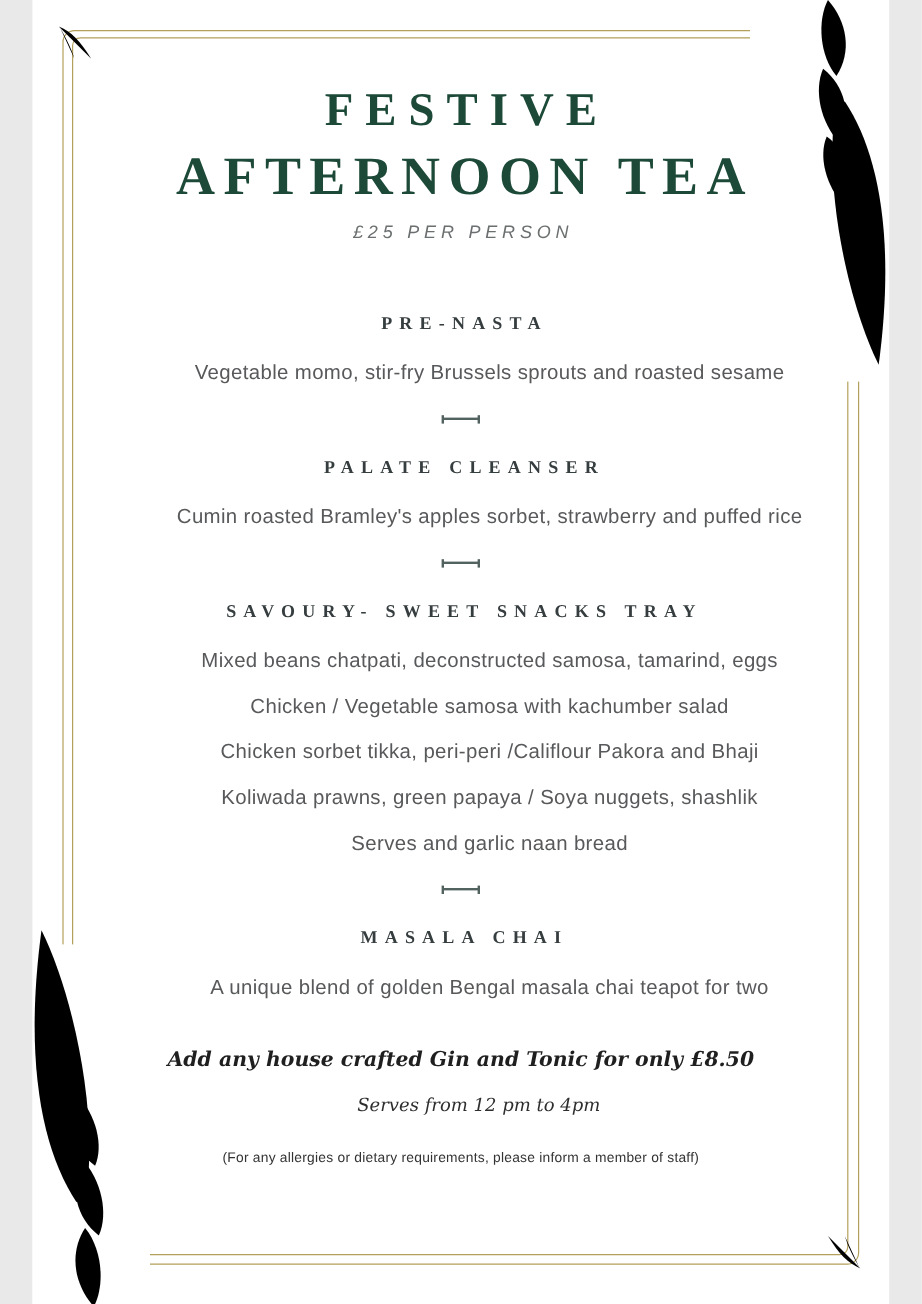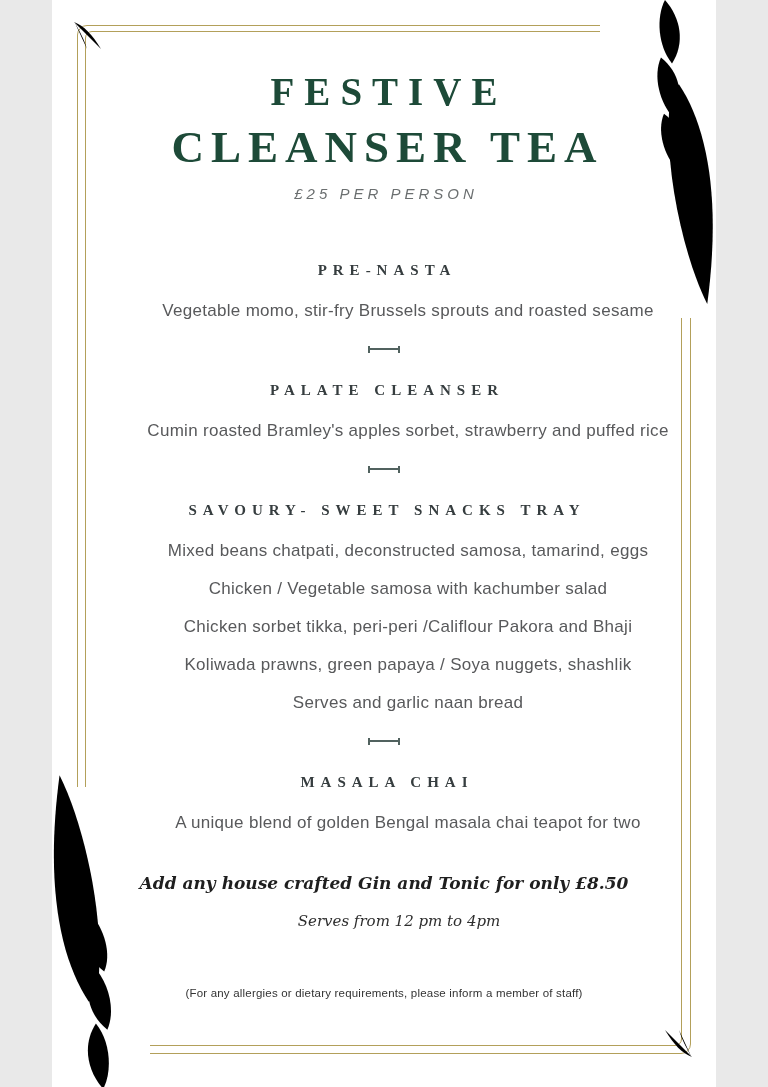--- a/index.html
+++ b/index.html
@@ -8,21 +8,21 @@
     --body-gray:#58595b;
     --gold-border:#b3a05a;
     --gold-leaf:#c49b3f;
     --divider:#51625f;
     --subtitle-gray:#6b6f70;
     --ink:#1f1f1f;
   }
   html,body{margin:0;padding:0;background:#e9e9e9;}
   .page{
     position:relative;
-    width:664px;height:1087px;
+    width:714px;height:1087px;
     margin:0 auto;
     background:#ffffff;
     overflow:hidden;
     font-family:"Liberation Sans",sans-serif;
     -webkit-font-smoothing:antialiased;
   }
   
   .frame-outer{
     position:absolute;left:25px;top:25px;right:25px;bottom:33px;
     border:1.5px solid var(--gold-border);border-radius:10px;
@@ -86,21 +86,21 @@
   .promo{
     font-family:"DejaVu Serif",serif;font-weight:700;font-style:italic;
     font-size:17px;line-height:26px;color:var(--ink);margin:28px 0 0;
   }
   .serves{
     font-family:"DejaVu Serif",serif;font-style:italic;
     font-size:15px;line-height:22px;color:#2e2e2e;margin:14px 0 0;padding-left:30px;
   }
   .allergy{
     font-size:11.5px;line-height:18px;letter-spacing:.2px;
-    color:#333333;margin:52px 0 0;font-weight:500;
+    color:#333333;margin:24px 0 0;font-weight:500;
   }
 </style>
 </head>
 <body>
 
 <svg width="0" height="0" style="position:absolute">
   <defs>
     <g id="leaf-group">
       <path class="outline" d="M50,4 C66,22 70,47 57,67 C43,50 41,21 50,4 Z"></path>
       <path class="hatch" d="M48,16 L59,30 M46,26 L60,42 M46,38 L59,54 M49,50 L56,60"></path>
@@ -135,21 +135,21 @@
 
   <svg class="flick flick-tl" viewBox="0 0 34 34">
       <use href="#flick-group"></use>
     </svg>
   <svg class="flick flick-br" viewBox="0 0 34 34">
       <use href="#flick-group"></use>
     </svg>
 
   <header>
     <h1 class="title1">FESTIVE</h1>
-    <h1 class="title2">CLEANSER TEA</h1>
+    <h1 class="title2">AFTERNOON TEA</h1>
     <p class="subtitle">£25 PER PERSON</p>
   </header>
 
   <main id="menu-sections">
       <section class="menu-section">
         <h3 class="section-heading">PRE-NASTA</h3>
         <p class="menu-item">Vegetable momo, stir-fry Brussels sprouts  and roasted sesame</p>
         <div class="divider">
           <span class="divider-line"></span>
         </div>

